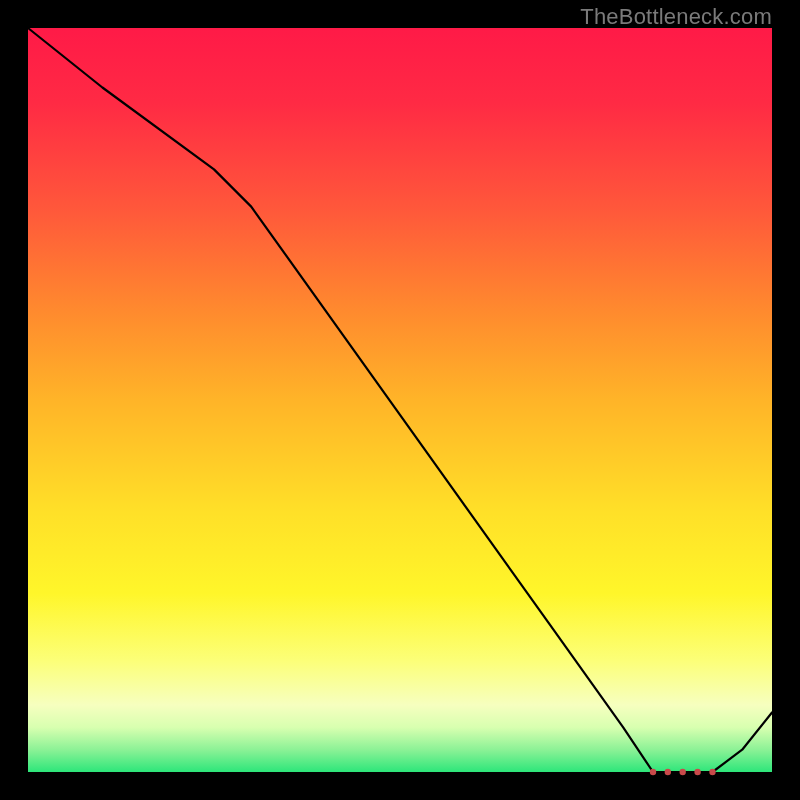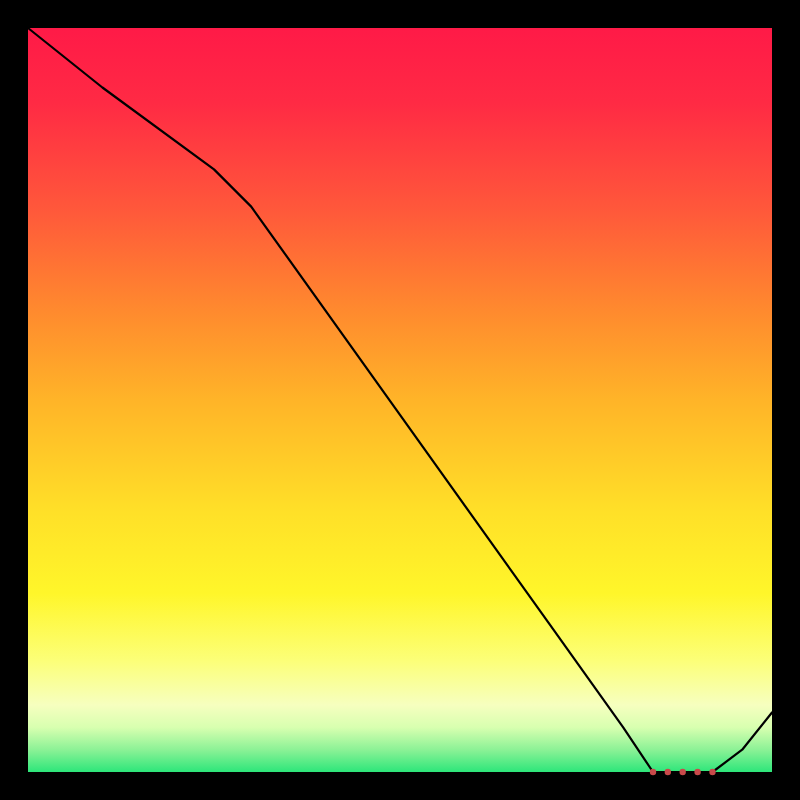--- a/index.html
+++ b/index.html
@@ -69,14 +69,15 @@
       <g id="chart-markers">
           <circle cx="625.0" cy="744.0" r="3.2" fill="#c84a4a"></circle>
           <circle cx="639.8" cy="744.0" r="3.2" fill="#c84a4a"></circle>
           <circle cx="654.7" cy="744.0" r="3.2" fill="#c84a4a"></circle>
           <circle cx="669.6" cy="744.0" r="3.2" fill="#c84a4a"></circle>
           <circle cx="684.5" cy="744.0" r="3.2" fill="#c84a4a"></circle>
         </g>
     </svg>
   </div>
 
+  <div class="watermark">TheBottleneck.com</div>
 
 </div>
 
 </body></html>

